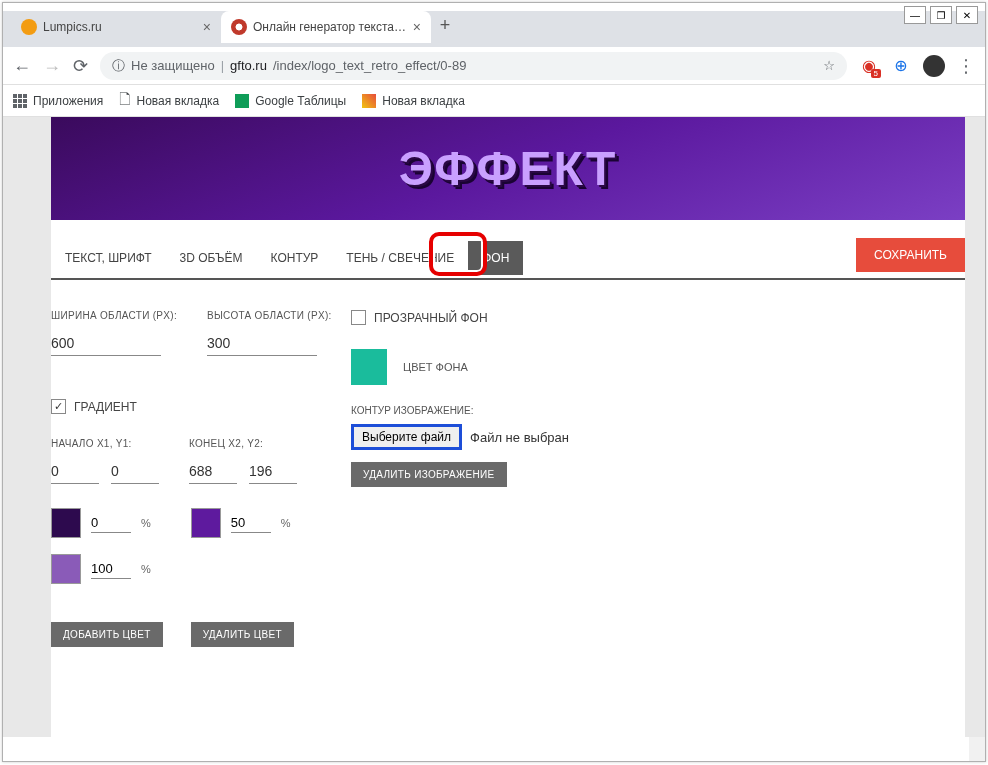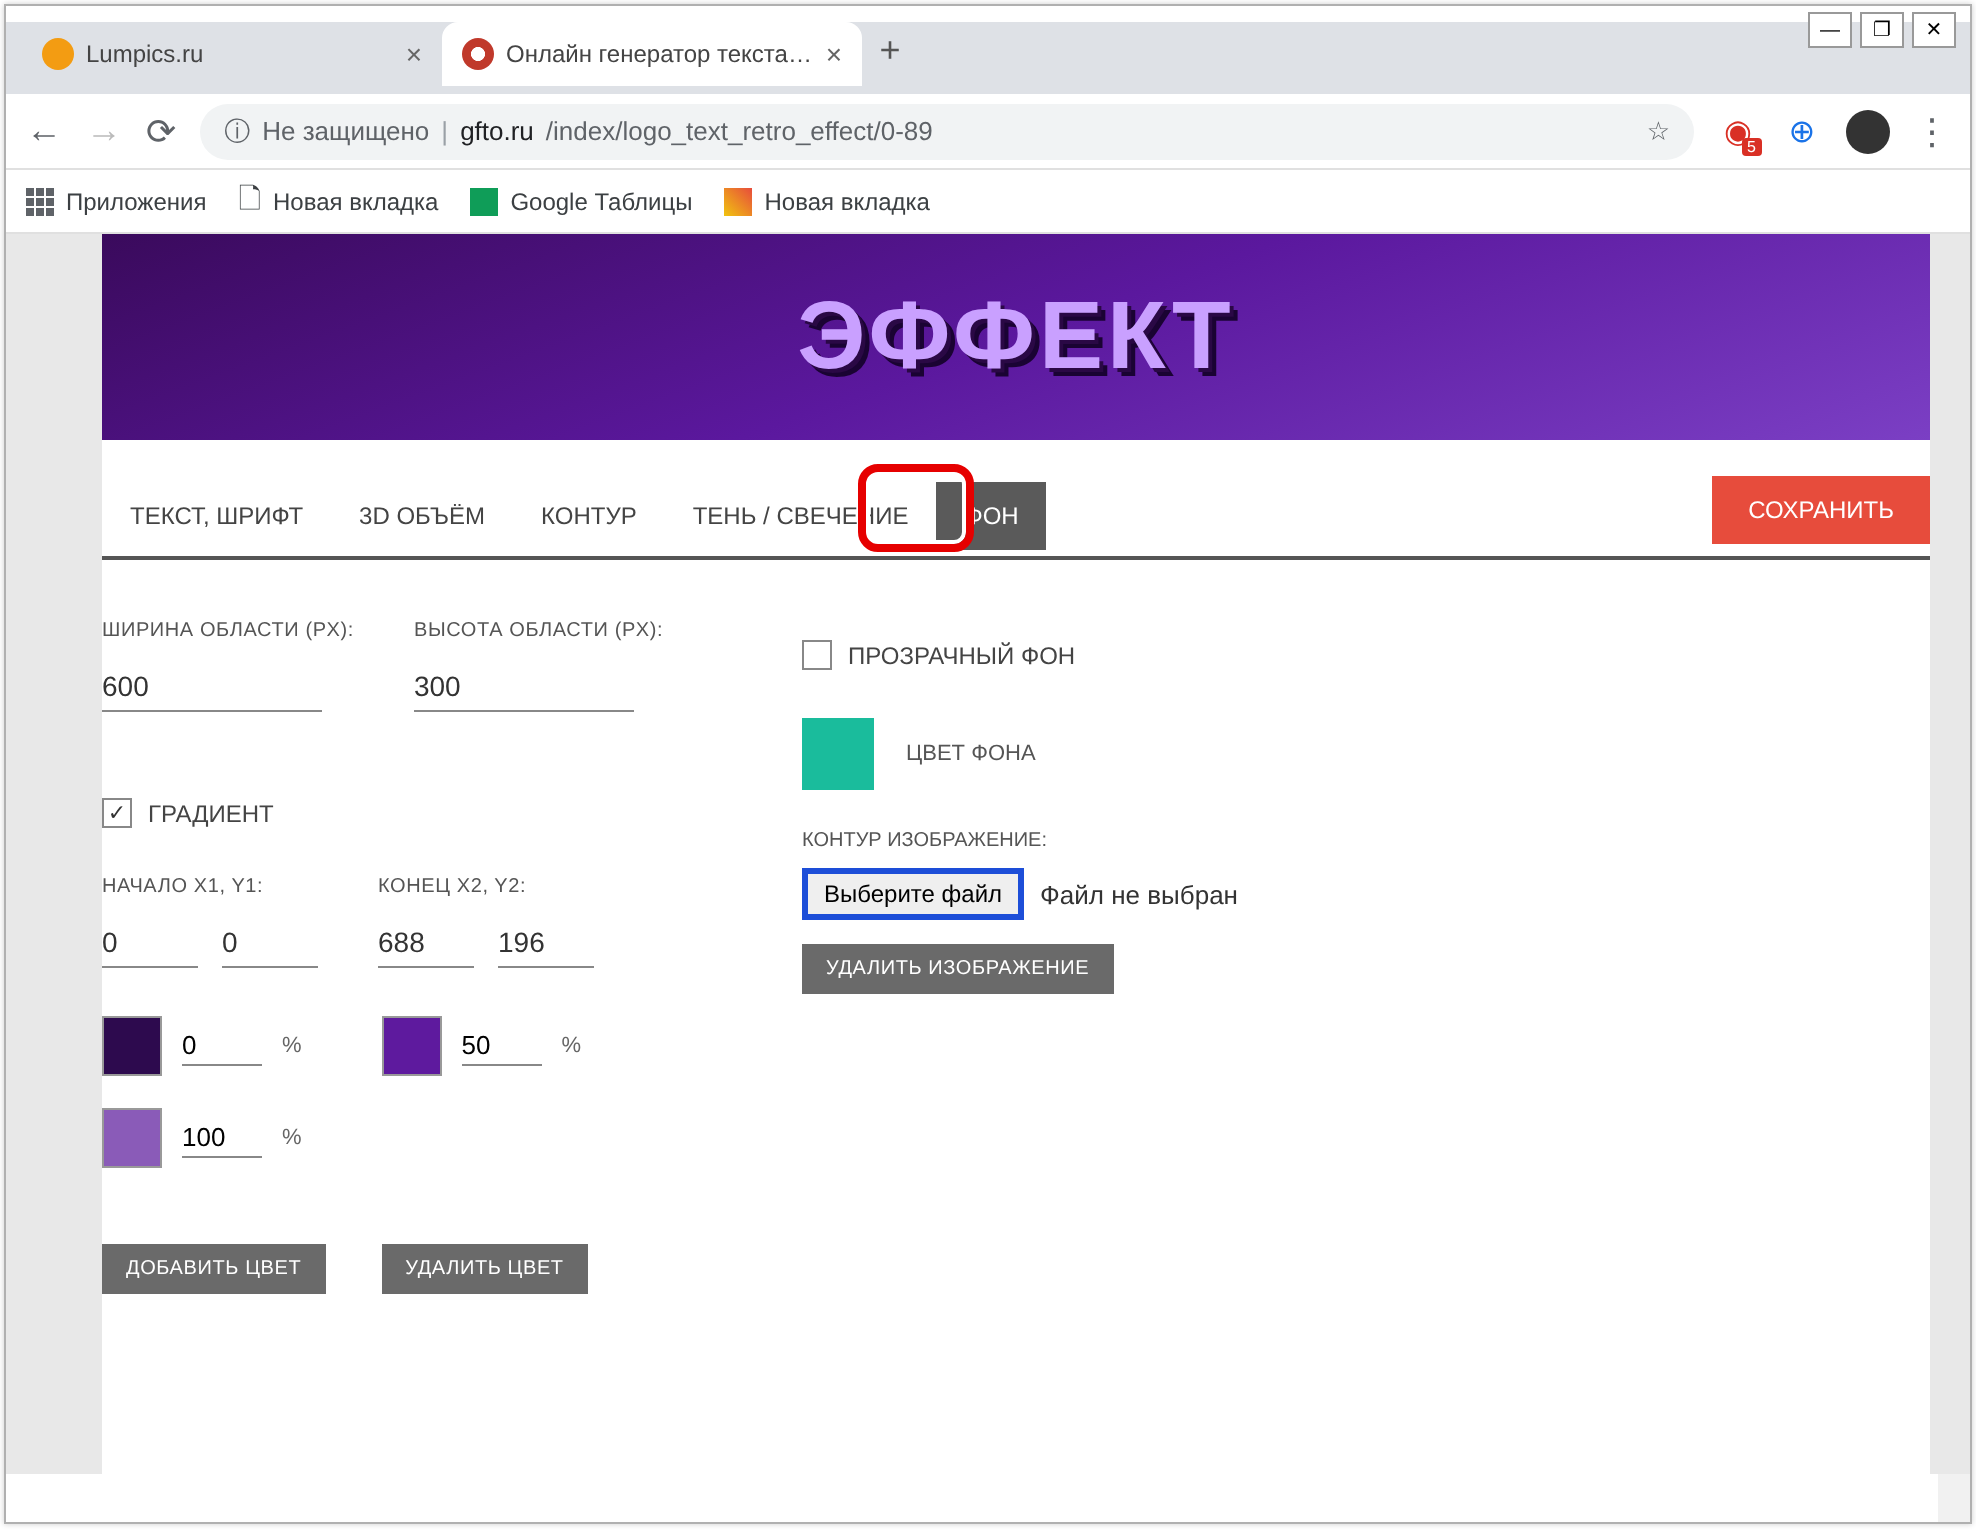--- a/index.html
+++ b/index.html
@@ -45,24 +45,24 @@
 
 .preview-bar { height: 103px; background: linear-gradient(160deg, #3a0a5c 0%, #5b189e 50%, #7b3fc4 100%); display: flex; align-items: center; justify-content: center; color: #c9a0ff; font-weight: 900; font-size: 48px; letter-spacing: 2px; font-family: Arial Black, sans-serif; text-shadow: 2px 2px 0 #2a0845, 4px 4px 0 #1a0333; overflow: hidden; }
 
 .tabs-row { display: flex; align-items: center; margin-top: 18px; border-bottom: 2px solid #555; gap: 0; }
 .etab { padding: 10px 14px; font-size: 12px; color: #444; cursor: pointer; }
 .etab.active { background: #5a5a5a; color: #fff; }
 .save-btn { margin-left: auto; margin-bottom: 6px; background: #e74c3c; color: #fff; padding: 10px 18px; font-size: 12px; cursor: pointer; border: none; }
 
 .highlight-ring { position: absolute; border: 4px solid #e60000; border-radius: 10px; box-shadow: inset 0 0 0 2px #fff; pointer-events: none; }
 
-.settings-grid { display: flex; gap: 50px; margin-top: 30px; }
+.settings-grid { display: flex; margin-top: 30px; }
 .col { flex: 0 0 auto; }
 .col-left { width: 300px; }
-.col-right { width: 350px; margin-top: 10px; }
+.col-right { width: 350px; }
 
 .field-row { display: flex; gap: 30px; }
 .field-label { font-size: 10px; color: #555; letter-spacing: 0.3px; margin-bottom: 10px; }
 .field-input { width: 110px; border: none; border-bottom: 1px solid #888; padding: 4px 0; font-size: 14px; color: #333; outline: none; background: transparent; }
 .field-input.small { width: 48px; }
 
 .check-row { display: flex; align-items: center; gap: 8px; margin-top: 43px; font-size: 12px; color: #444; }
 .check-box { width: 15px; height: 15px; border: 1px solid #888; display: inline-flex; align-items: center; justify-content: center; font-size: 11px; background: #fff; cursor: pointer; }
 .check-box.checked::after { content: "✓"; color: #333; }
 

